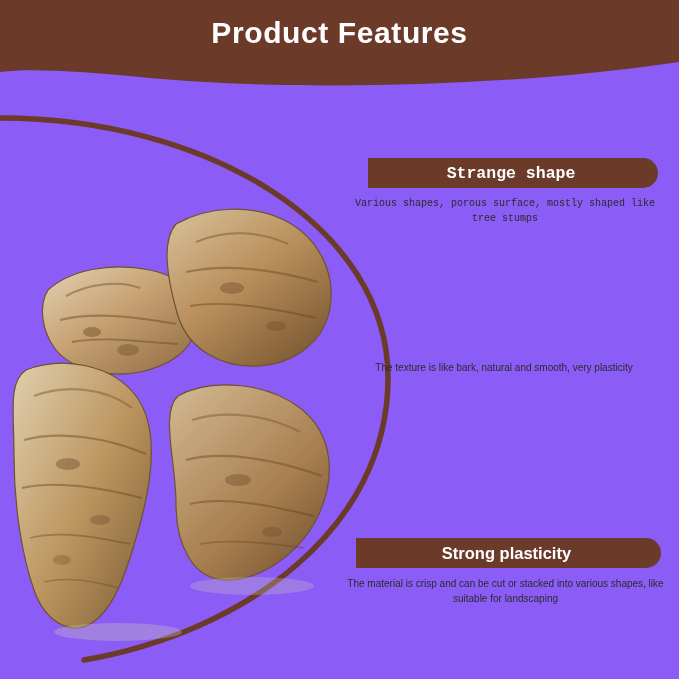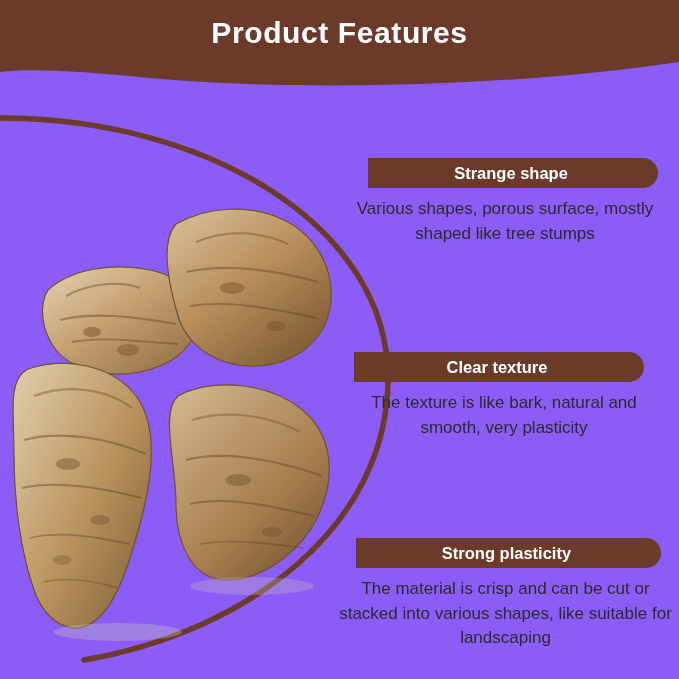--- a/index.html
+++ b/index.html
@@ -63,21 +63,21 @@
     width: 400px;
     height: 530px;
     overflow: hidden;
   }
 
   
   .feature {
     position: absolute;
     width: 310px;
   }
-  .feature-1 { left: 348px; top: 158px; }
+  .feature-1 { left: 348px; top: 158px; font-family: Liberation Mono, monospace; }
   .feature-2 { left: 348px; top: 352px; }
   .feature-3 { left: 348px; top: 538px; }
 
   .feature-pill {
     height: 30px;
     border-radius: 0 15px 15px 0;
     background: #6b3a29;
     color: #ffffff;
     font-size: 16.5px;
     font-weight: bold;
@@ -87,21 +87,21 @@
     padding-right: 4px;
     box-sizing: border-box;
   }
   .feature-1 .feature-pill { width: 290px; margin-left: 20px; }
   .feature-2 .feature-pill { width: 290px; margin-left: 6px; }
   .feature-3 .feature-pill { width: 305px; margin-left: 8px; }
 
   .feature-body {
     margin-top: 9px;
     color: #2b2b2b;
-    font-size: 17px;
+    font-size: 10px;
     line-height: 1.45;
     text-align: center;
   }
   .feature-1 .feature-body { width: 330px; margin-left: -8px; }
   .feature-2 .feature-body { width: 320px; margin-left: -4px; }
   .feature-3 .feature-body { width: 335px; margin-left: -10px; }
 </style>
 </head>
 <body>
 
@@ -187,21 +187,20 @@
       <ellipse cx="252" cy="466" rx="62" ry="9" fill="#c9c2b8" opacity="0.3"></ellipse>
     </svg>
   </div>
 
   <div class="feature feature-1">
     <div class="feature-pill">Strange shape</div>
     <div class="feature-body">Various shapes, porous surface, mostly shaped like tree stumps</div>
   </div>
 
   <div class="feature feature-2">
-    <div class="feature-pill">Clear texture</div>
     <div class="feature-body">The texture is like bark, natural and smooth, very plasticity</div>
   </div>
 
   <div class="feature feature-3">
     <div class="feature-pill">Strong plasticity</div>
     <div class="feature-body">The material is crisp and can be cut or stacked into various shapes, like suitable for landscaping</div>
   </div>
 
 </div>
 

